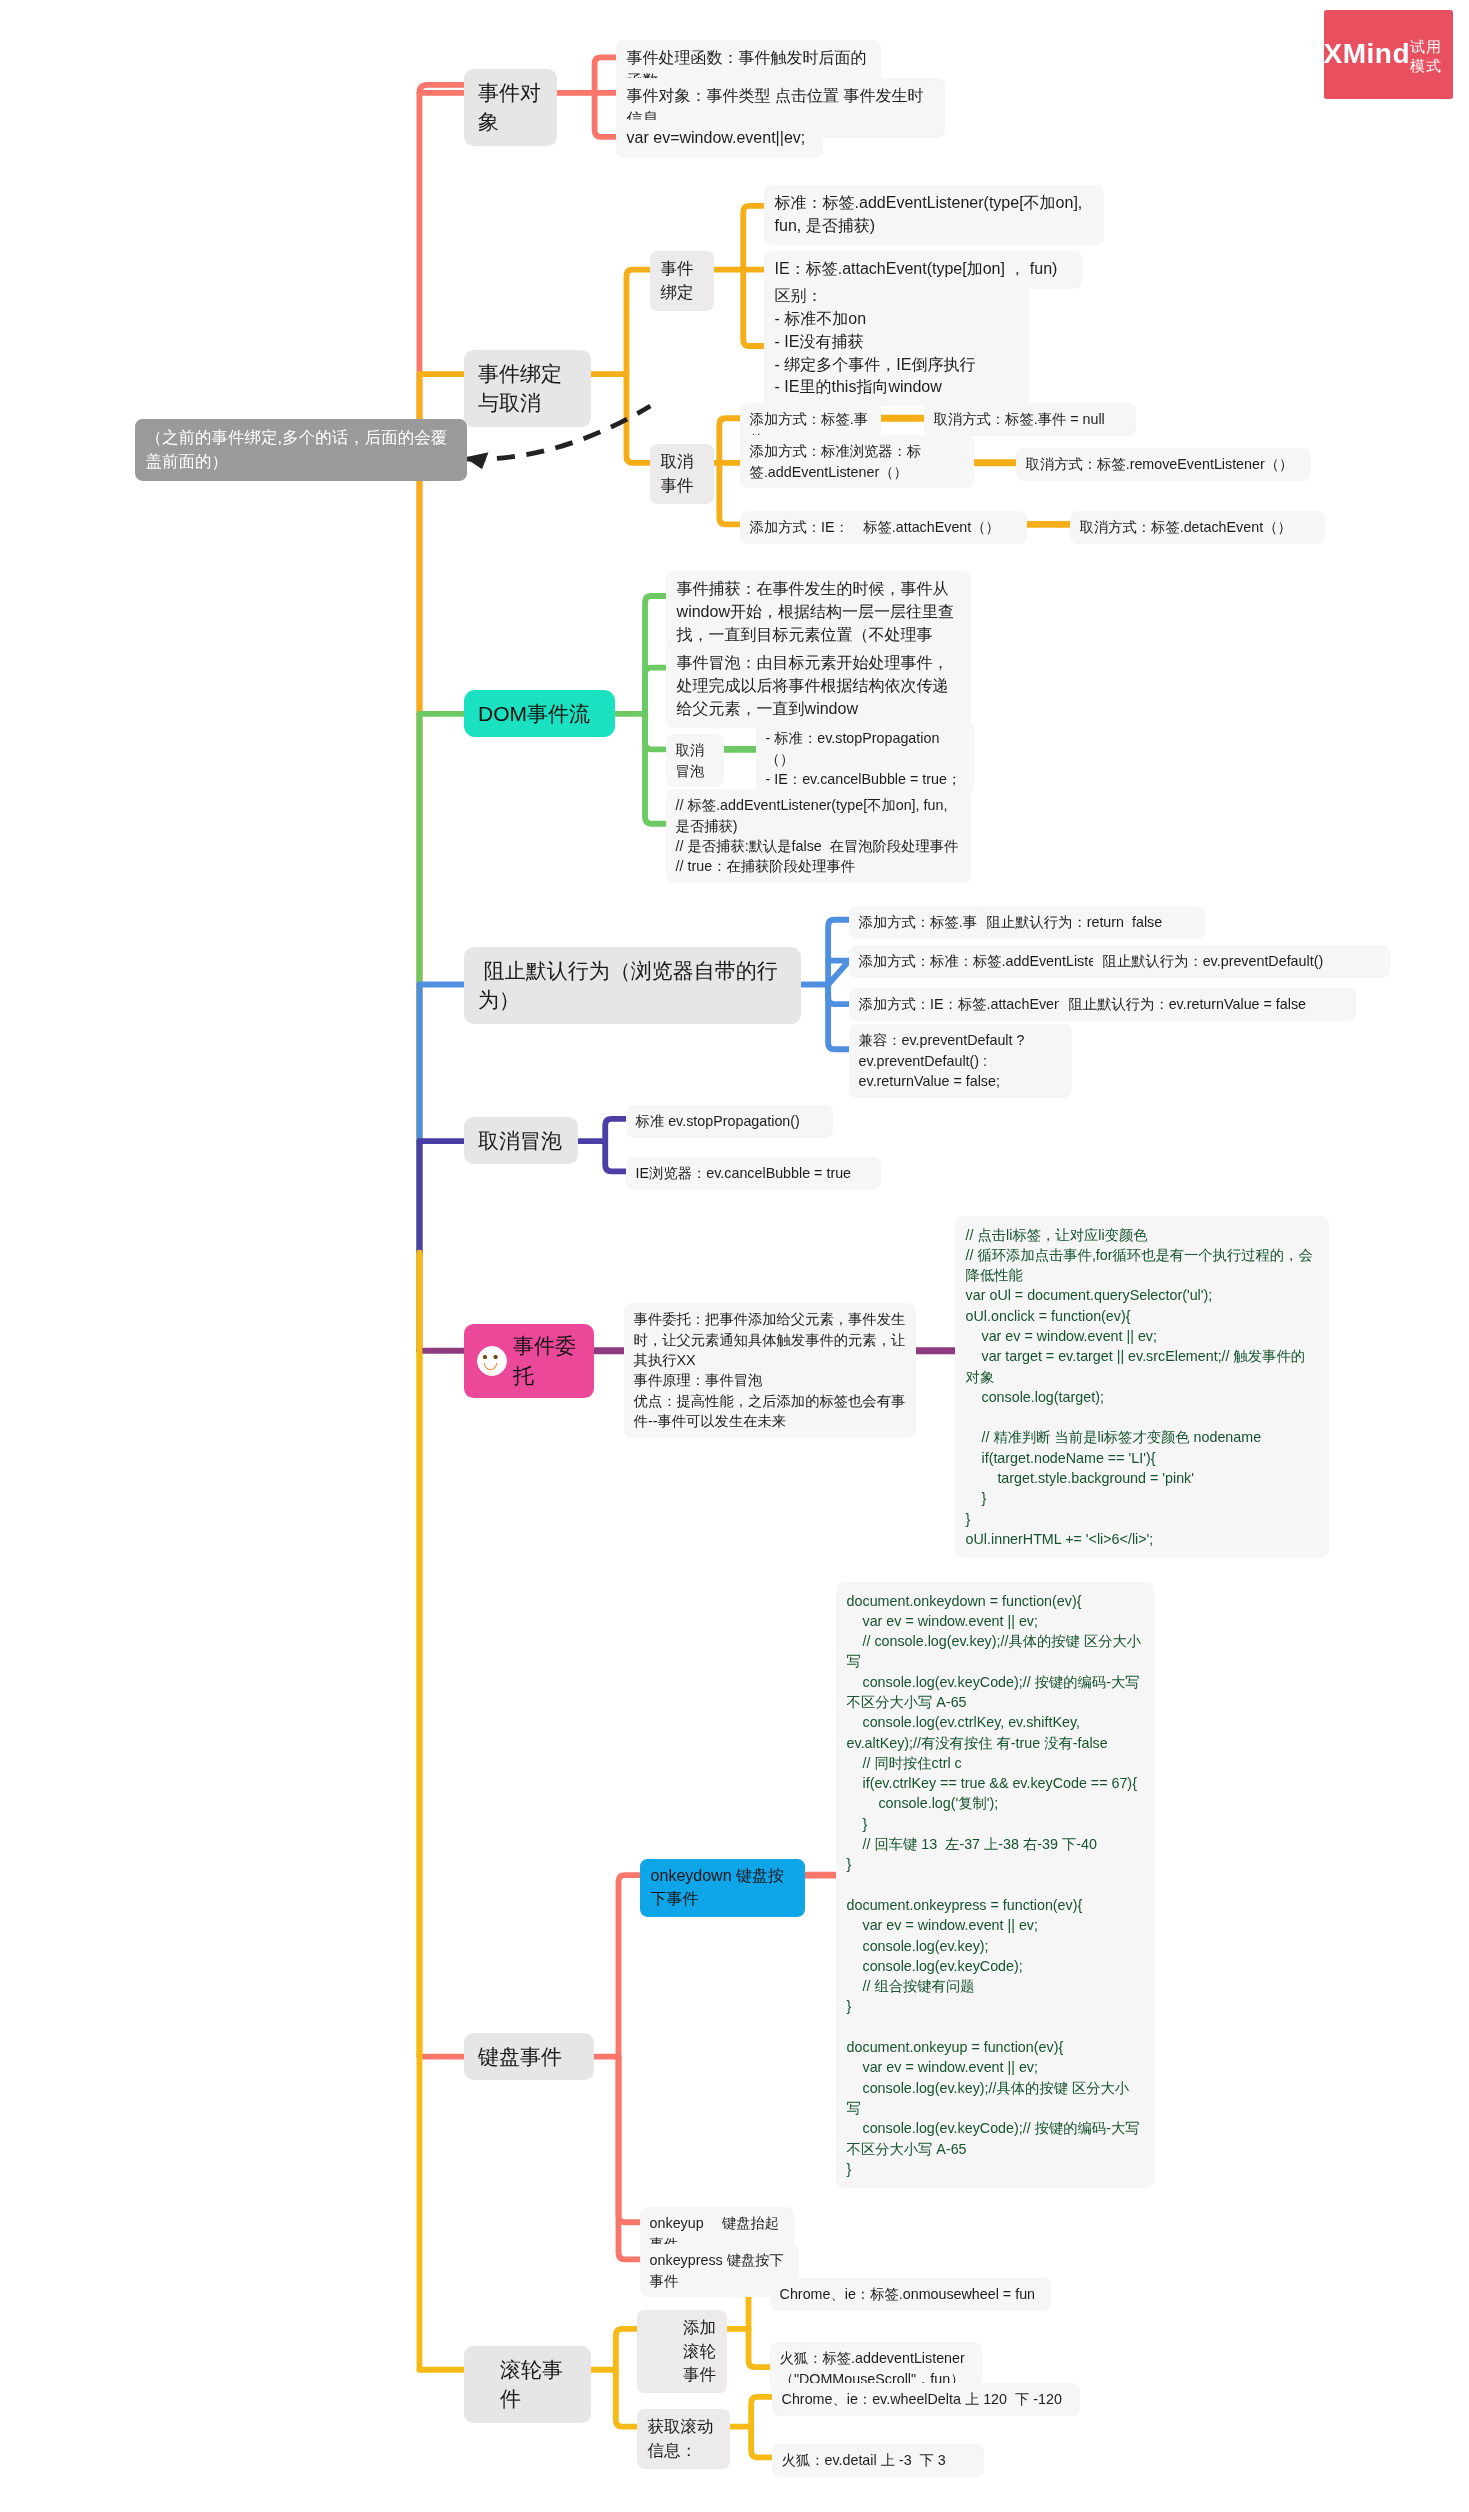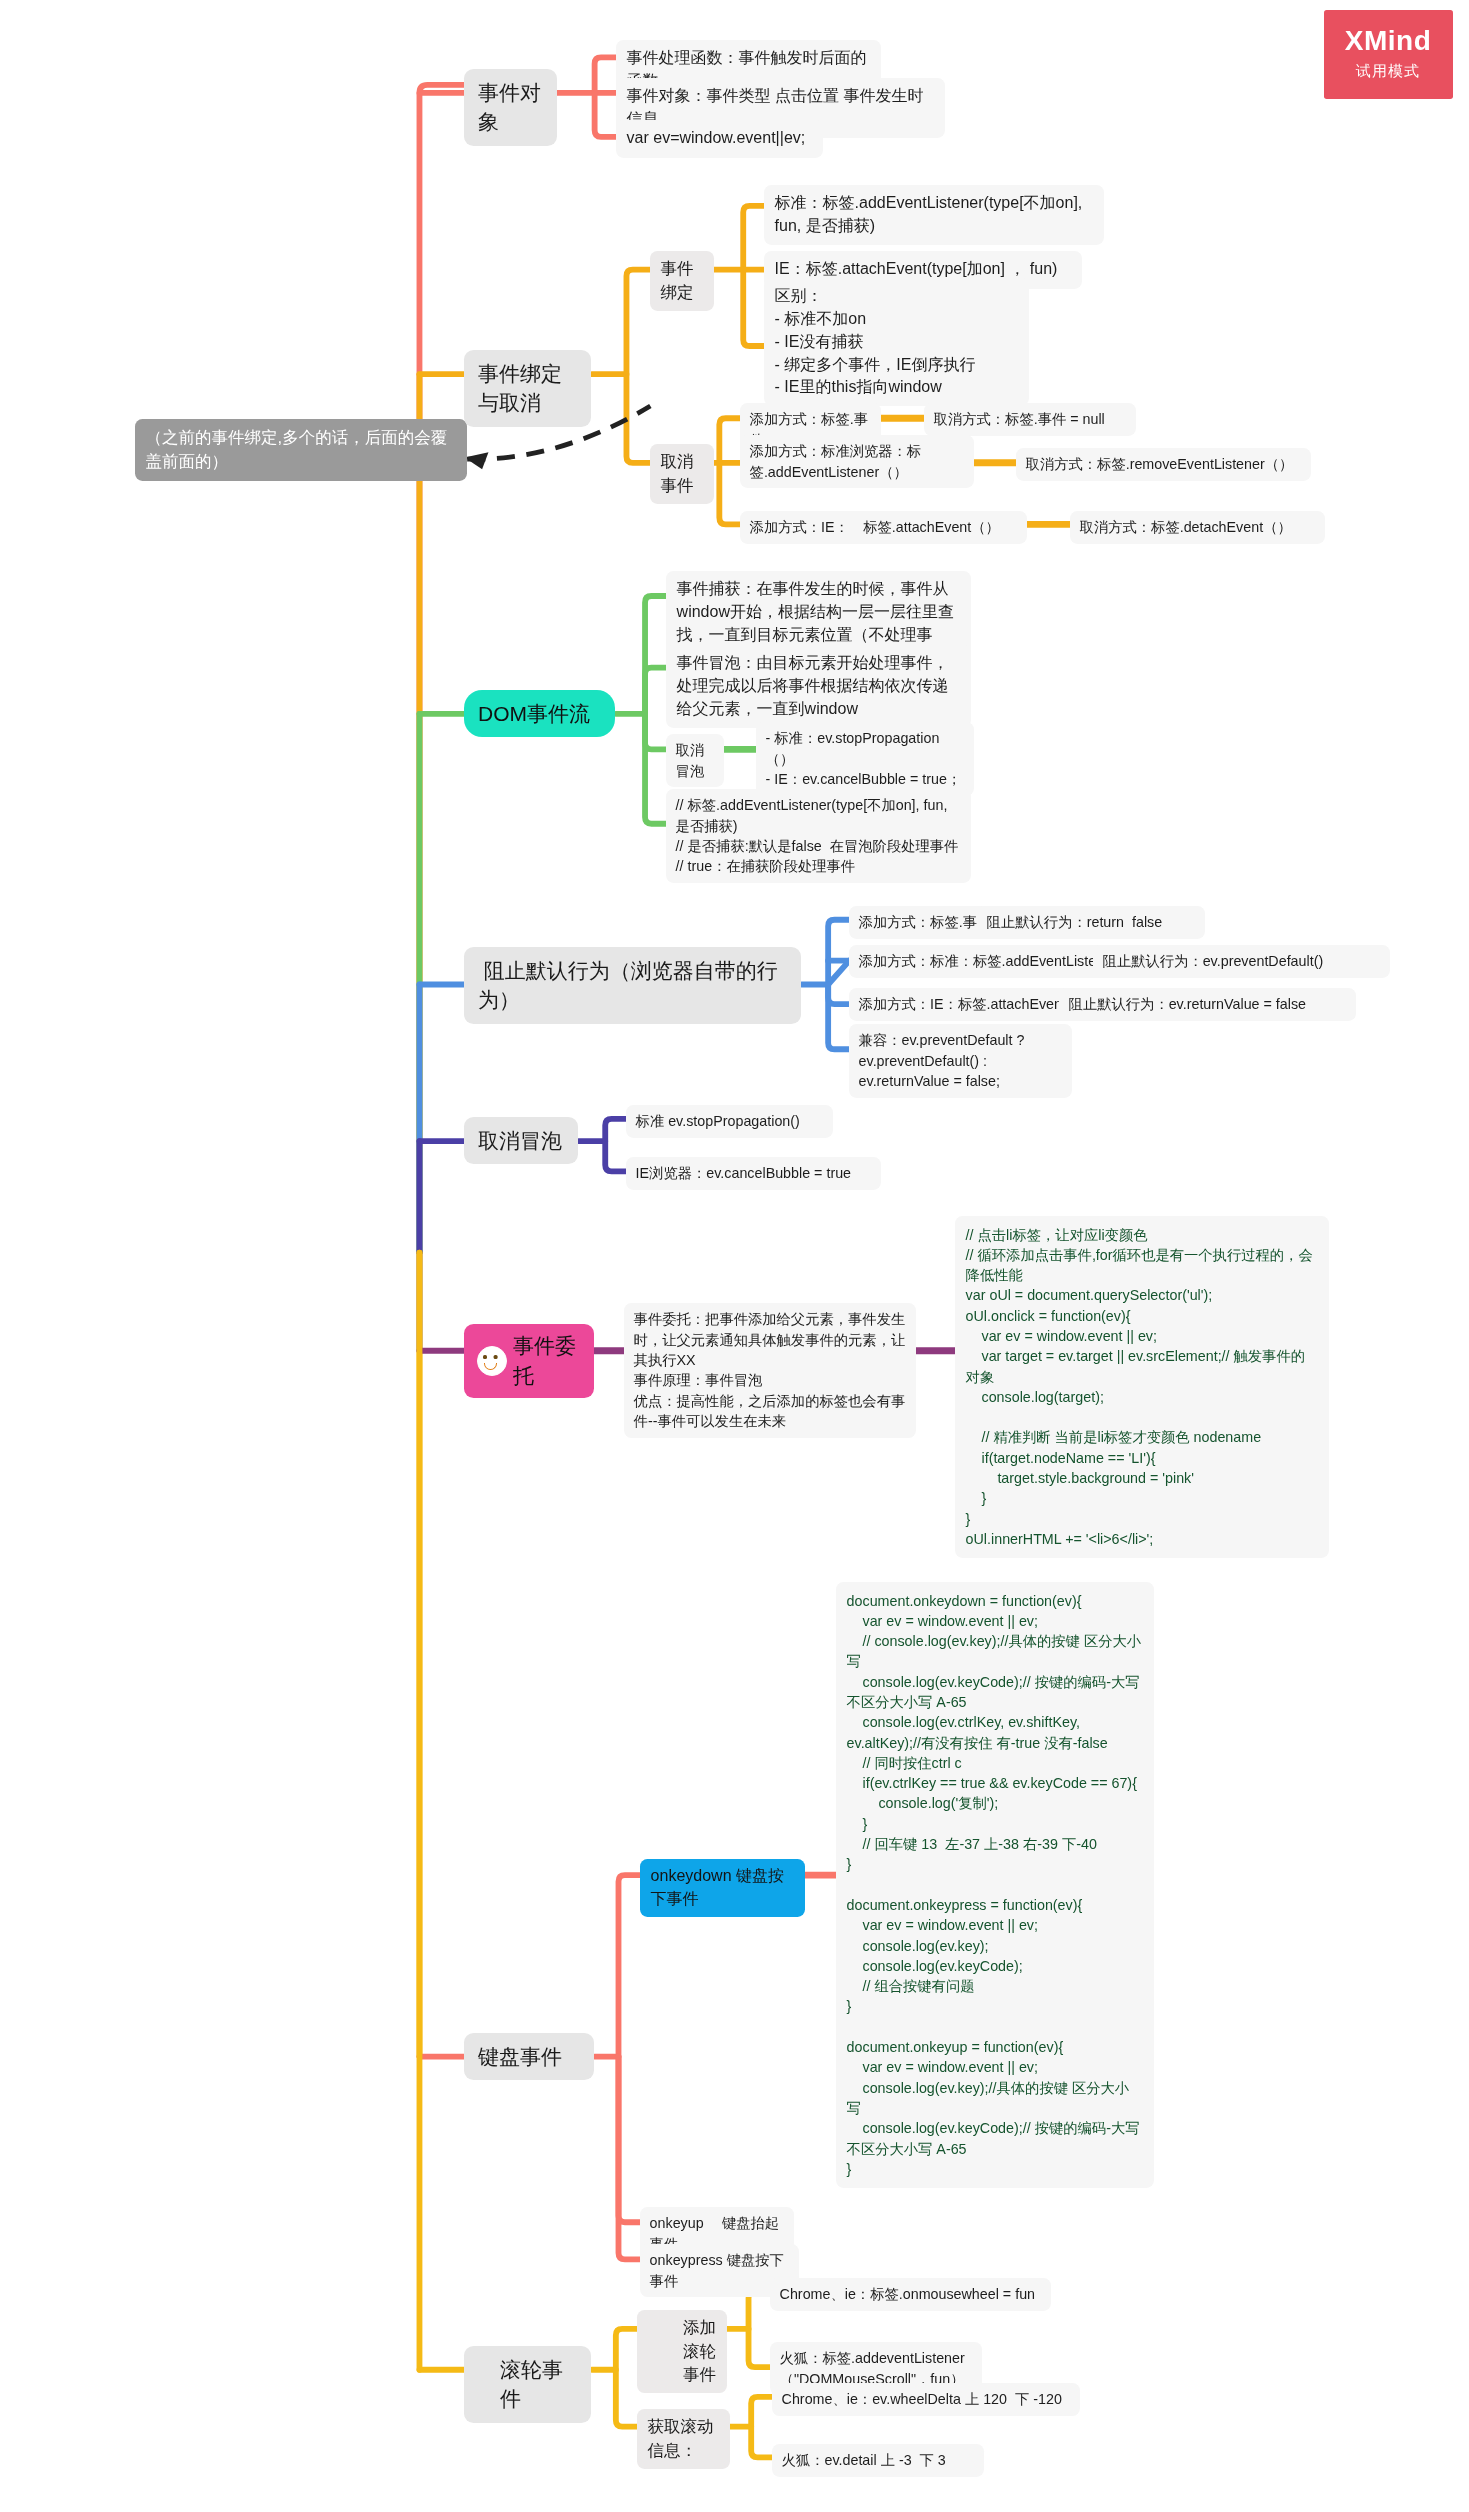--- a/index.html
+++ b/index.html
@@ -7,40 +7,40 @@
   #canvas{position:relative;width:1470px;height:2512px;background:#ffffff;overflow:hidden;}
   svg#wires{position:absolute;left:0;top:0;width:1470px;height:2512px;pointer-events:none;}
 
   .node{position:absolute;box-sizing:border-box;display:flex;align-items:center;
         border-radius:8.5px;line-height:1.42;white-space:pre-wrap;word-break:break-word;}
 
   
   .n-root{background:#f32020;color:#ffffff;font-weight:bold;font-size:30px;
           justify-content:center;text-align:center;border-radius:5.3px;padding:9.6px 11.7px;}
   .n-branch{background:#e6e6e6;color:#1a1a1a;font-size:21px;padding:8.5px 14px;border-radius:9.6px;}
-  .n-branch-teal{background:#1ae2c0;color:#111;font-size:21px;padding:8.5px 14px;border-radius:18px;}
+  .n-branch-teal{background:#1ae2c0;color:#111;font-size:21px;padding:8.5px 14px;border-radius:11px;}
   .n-branch-amber{background:#ec4899;color:#111;font-size:21px;padding:7.4px 12.7px;border-radius:9.6px;}
   .n-sub{background:#eceaea;color:#1a1a1a;font-size:16.5px;padding:6.4px 10.6px;border-radius:7.4px;}
   .n-leaf{background:#f6f6f6;color:#1d1d1d;font-size:16px;padding:7.4px 10.6px;border-radius:7.4px;}
   .n-leaf-sm{background:#f6f6f6;color:#1d1d1d;font-size:14.3px;padding:6.4px 9.6px;border-radius:7.4px;}
   .n-code{background:#f6f6f6;color:#14532d;font-size:14.3px;padding:8.5px 10.6px;border-radius:7.4px;
           align-items:flex-start;}
   .n-pink{background:#0ea5e9;color:#141414;font-size:16px;padding:6.4px 10.6px;border-radius:7.4px;}
   .n-float{background:#9a9a9a;color:#ffffff;font-size:16.5px;padding:7.4px 10.6px;border-radius:7.4px;}
 
   .emoji{display:inline-block;width:28px;height:28px;border-radius:50%;background:#ffffff;
          margin-right:6.4px;flex:0 0 auto;position:relative;border:1.6px solid #fdfdfd;}
   .emoji::before{content:"";position:absolute;left:5.8px;top:7.4px;width:3.7px;height:4.8px;
          border-radius:1.6px;background:#6b4a12;box-shadow:10.6px 0 0 #6b4a12;}
   .emoji::after{content:"";position:absolute;left:6.4px;top:16px;width:10.6px;height:5.3px;
          border:1.6px solid #e07b10;border-top:none;border-radius:0 0 7.4px 7.4px;}
 
   
   #xmind{position:absolute;right:17.5px;top:9.6px;width:129px;height:89px;background:#e8505f;
-         border-radius:2.7px;display:flex;flex-direction:column;align-items:center;
+         border-radius:2.7px;display:flex;flex-direction:row;align-items:center;
          justify-content:center;color:#ffffff;}
   #xmind .xm-main{font-size:28px;font-weight:bold;letter-spacing:0.5px;line-height:1;}
   #xmind .xm-sub{font-size:15px;margin-top:6.4px;letter-spacing:1.1px;}
 </style>
 </head>
 <body>
 
 <div id="canvas">
 
   <svg id="wires" viewBox="0 0 2769 4733">

